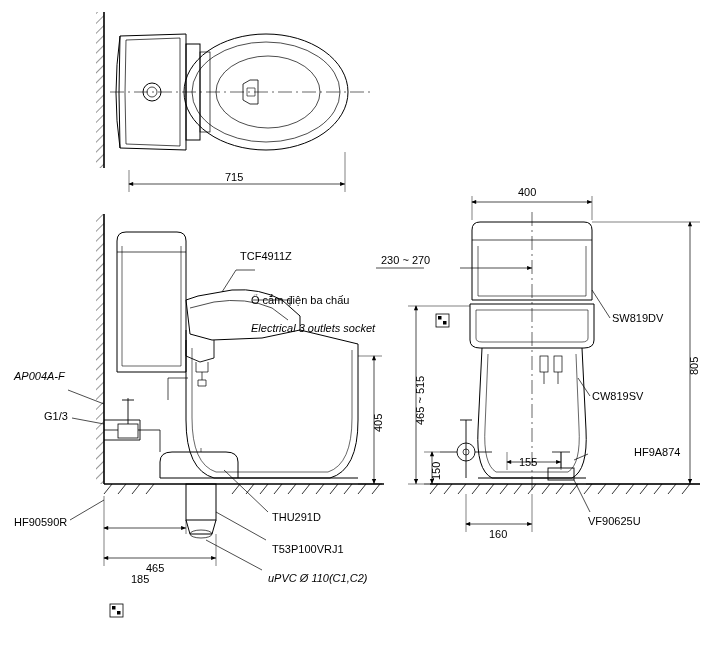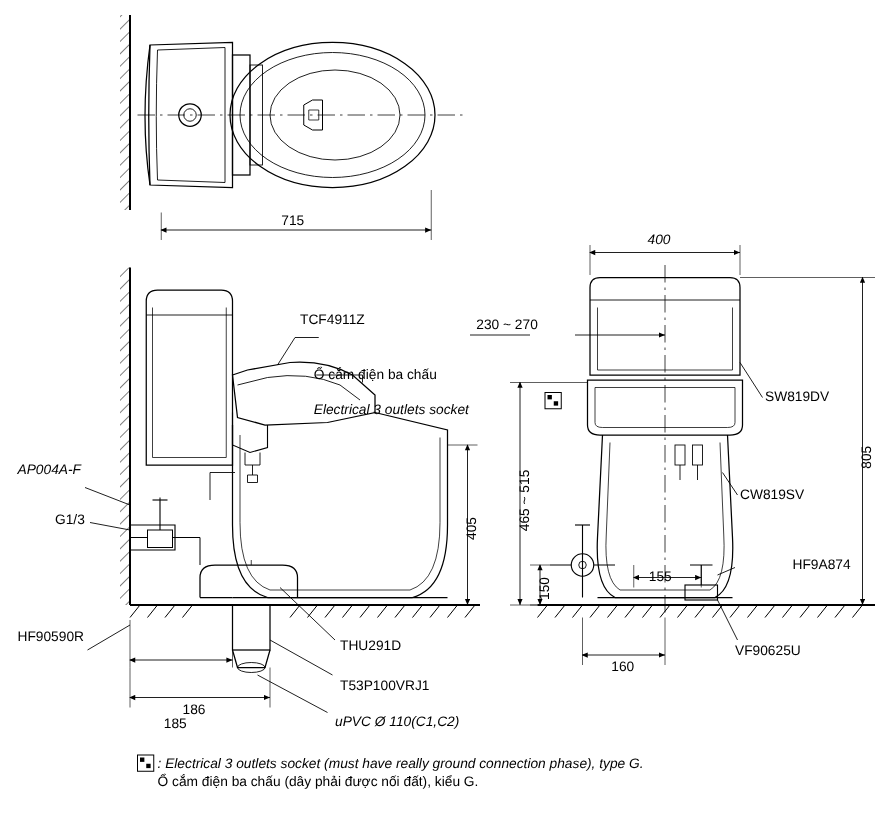--- a/index.html
+++ b/index.html
@@ -261,40 +261,36 @@
   </g>
 </svg>
 
 <div class="dim" style="left:225px;top:171px;">715</div>
 
 <div class="lbl" style="left:240px;top:250px;">TCF4911Z</div>
 <div class="lbl ital" style="left:251px;top:278px;">Electrical 3 outlets socket</div>
 <div class="lbl" style="left:251px;top:294px;">Ổ cắm điện ba chấu</div>
 <div class="lbl" style="left:14px;top:370px;font-style:italic;">AP004A-F</div>
 <div class="lbl" style="left:44px;top:410px;">G1/3</div>
-<div class="lbl" style="left:14px;top:504px;">HF90590R</div>
+<div class="lbl" style="left:14px;top:516px;">HF90590R</div>
 <div class="lbl" style="left:272px;top:511px;">THU291D</div>
 <div class="lbl" style="left:272px;top:543px;">T53P100VRJ1</div>
 <div class="lbl" style="left:268px;top:572px;font-style:italic;">uPVC Ø 110(C1,C2)</div>
 
 <div class="dim vert" style="left:372px;top:432px;">405</div>
 <div class="dim" style="left:131px;top:533px;margin-top:40px;">185</div>
-<div class="dim" style="left:146px;top:562px;">186</div>
+<div class="dim" style="left:146px;top:562px;">465</div>
 
 <div class="lbl" style="left:612px;top:312px;">SW819DV</div>
 <div class="lbl" style="left:592px;top:390px;">CW819SV</div>
 <div class="lbl" style="left:590px;top:446px;padding-left:44px;">HF9A874</div>
 <div class="lbl" style="left:588px;top:515px;">VF90625U</div>
 
-<div class="dim" style="left:518px;top:186px;font-style:italic;">400</div>
+<div class="dim" style="left:518px;top:186px;">400</div>
 <div class="dim" style="left:381px;top:254px;">230 ~ 270</div>
 <div class="dim vert" style="left:688px;top:375px;">805</div>
 <div class="dim vert" style="left:414px;top:425px;">465 ~ 515</div>
 <div class="dim vert" style="left:430px;top:480px;">150</div>
 <div class="dim" style="left:519px;top:456px;">155</div>
 <div class="dim" style="left:489px;top:528px;">160</div>
 
-<div class="legend" style="left:126px;top:604px;">
-  <div class="l1">: Electrical 3 outlets socket (must have really ground connection phase), type G.</div>
-  <div>Ổ cắm điện ba chấu (dây phải được nối đất), kiểu G.</div>
+
 </div>
 
-</div>
-
 </body></html>

